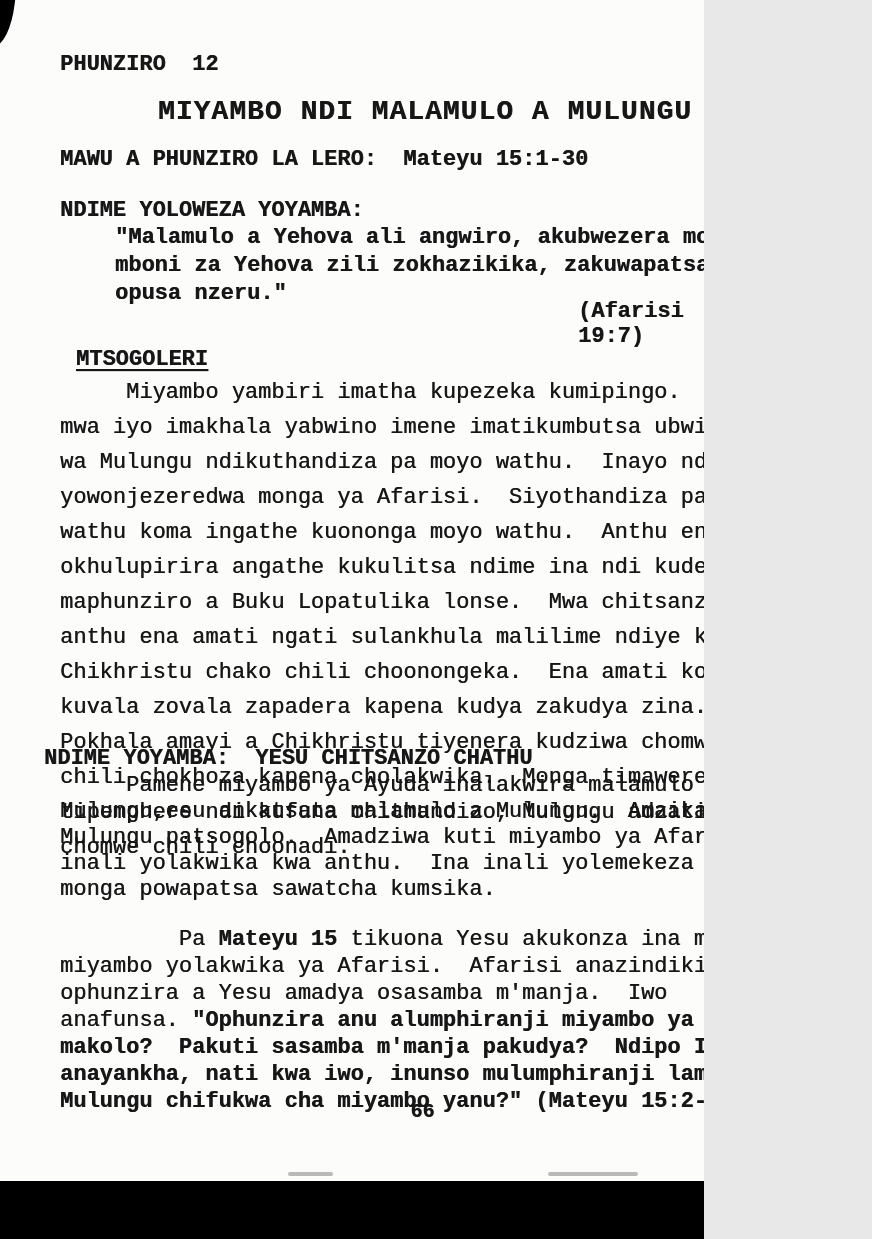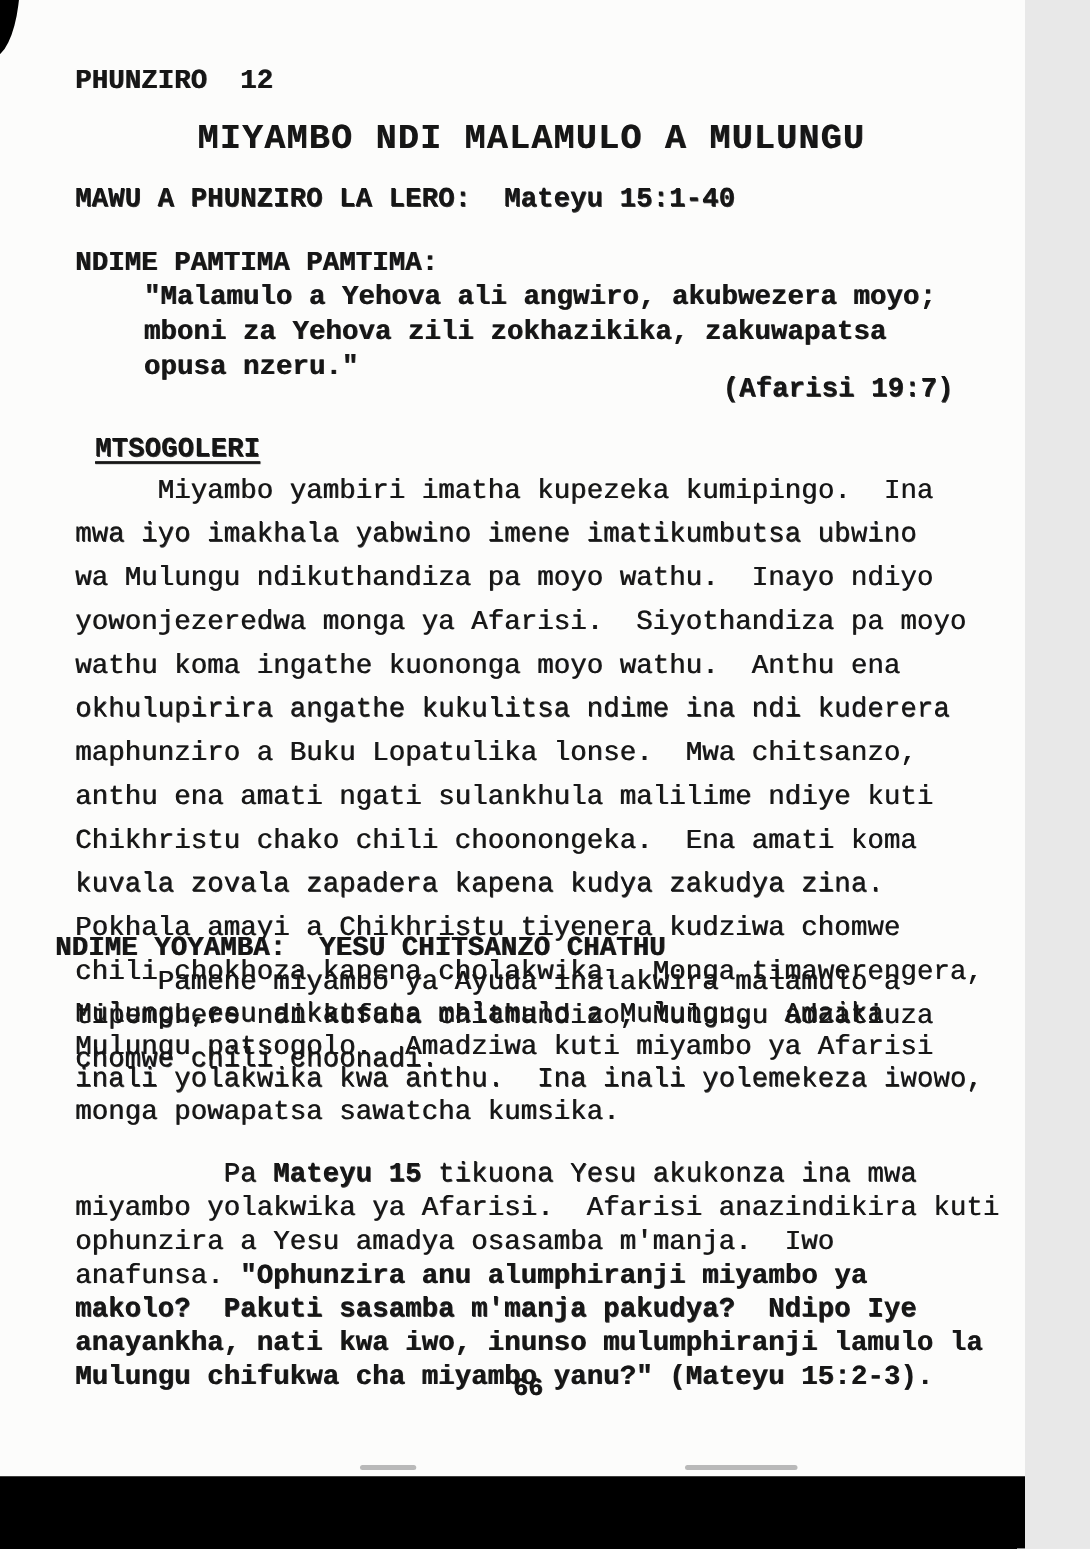--- a/index.html
+++ b/index.html
@@ -1,19 +1,19 @@
 <!DOCTYPE html>
 <html><head>
 <meta charset="utf-8">
 <style>
   * { margin:0; padding:0; box-sizing:border-box; }
   html,body { background:#e8e8e8; }
   .page {
     position:relative;
-    width:820px; height:1239px;
+    width:704px; height:1239px;
     background:#fcfcfb;
     overflow:hidden;
     font-family:"Liberation Mono","DejaVu Sans Mono",monospace;
     color:#161616;
   }
   .t {
     position:absolute;
     white-space:pre-wrap;
     font-size:22px;
     line-height:25px;
@@ -68,23 +68,23 @@
 <body>
 
 <div class="page">
 
   <div class="corner-mark"></div>
 
   <div class="t lesson-label">PHUNZIRO  12</div>
 
   <div class="t doc-title">MIYAMBO NDI MALAMULO A MULUNGU</div>
 
-  <div class="t todays-text">MAWU A PHUNZIRO LA LERO:  Mateyu 15:1-40</div>
+  <div class="t todays-text">MAWU A PHUNZIRO LA LERO:  Mateyu 15:1-30</div>
 
-  <div class="t mv-heading">NDIME PAMTIMA PAMTIMA:</div>
+  <div class="t mv-heading">NDIME YOLOWEZA YOYAMBA:</div>
 
   <div class="t mv-quote">"Malamulo a Yehova ali angwiro, akubwezera moyo;
 mboni za Yehova zili zokhazikika, zakuwapatsa
 opusa nzeru."</div>
 
   <div class="t mv-ref">(Afarisi 19:7)</div>
 
   <div class="t intro-heading">MTSOGOLERI</div>
 
   <div class="t intro-para">     Miyambo yambiri imatha kupezeka kumipingo.  Ina

